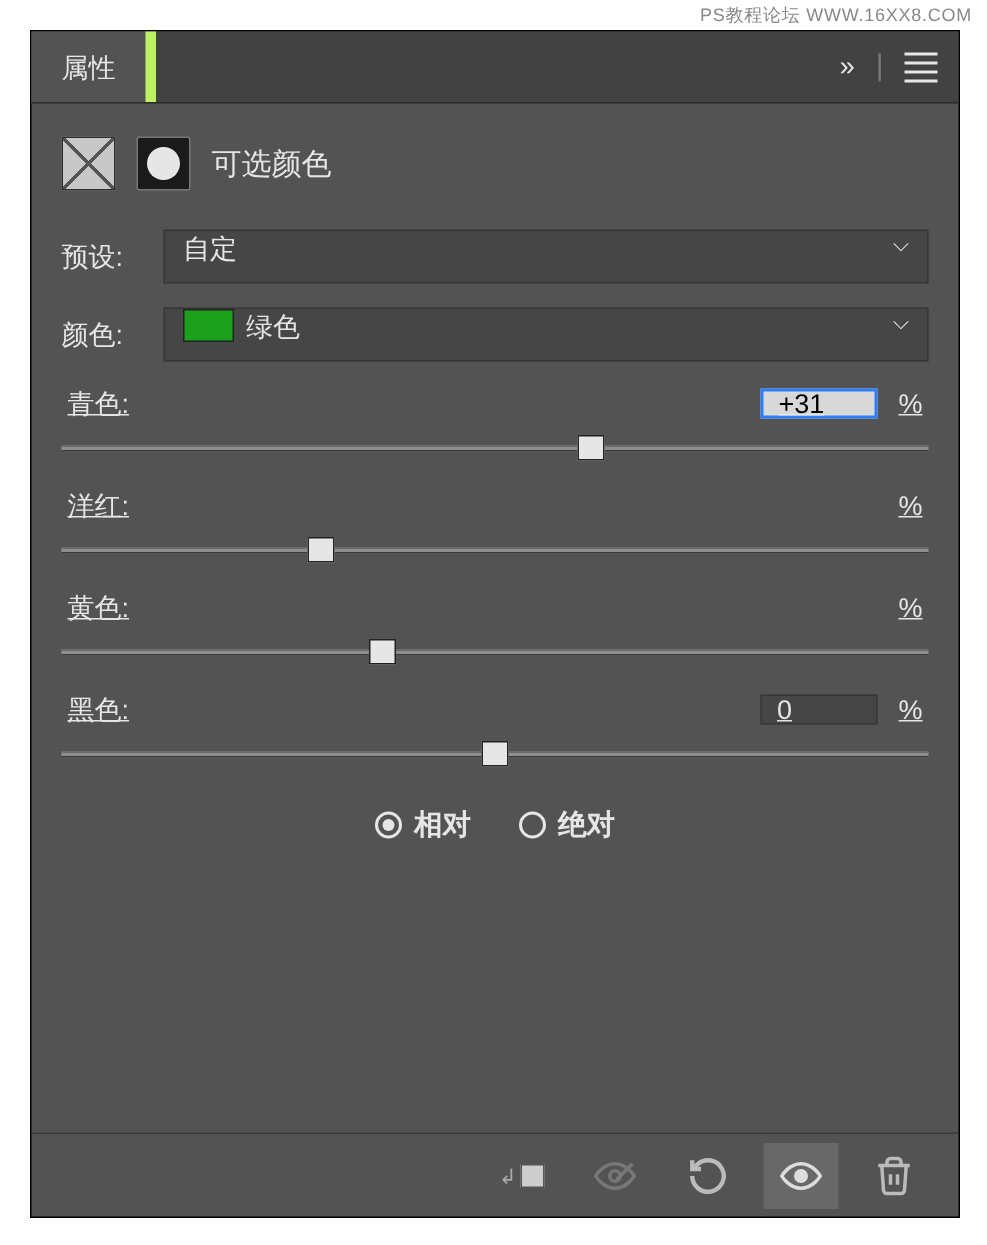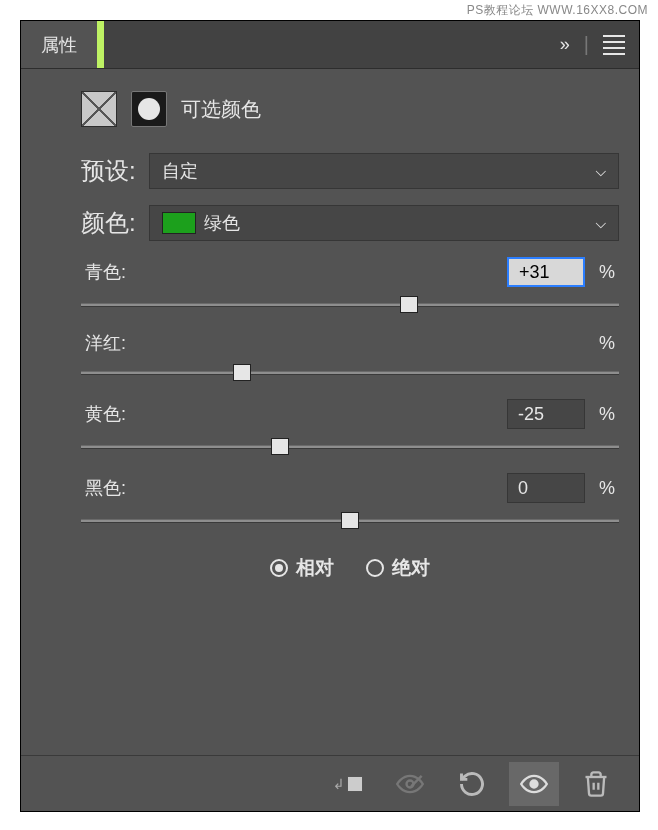--- a/index.html
+++ b/index.html
@@ -7,38 +7,38 @@
 .watermark { position: absolute; top: 2px; right: 10px; font-size: 12px; color: #888; font-family: Arial, sans-serif; letter-spacing: 0.5px; }
 .panel { position: absolute; top: 20px; left: 20px; width: 620px; height: 792px; background: #535353; border: 1px solid #000; display: flex; flex-direction: column; }
 .tabbar { height: 48px; background: #424242; display: flex; align-items: stretch; border-bottom: 1px solid #2d2d2d; }
 .tab { padding: 0 20px; display: flex; align-items: center; color: #e6e6e6; font-size: 18px; background: #535353; border-right: 7px solid #bef264; }
 .tabbar-spacer { flex: 1; }
 .tabbar-controls { display: flex; align-items: center; padding: 0 14px; gap: 14px; color: #e6e6e6; }
 .collapse-icon { font-size: 18px; color: #e6e6e6; }
 .sep { color: #777; font-size: 20px; }
 .menu-icon { display: flex; flex-direction: column; gap: 4px; width: 22px; }
 .menu-icon span { display: block; height: 2px; background: #e6e6e6; }
-.content { flex: 1; padding: 22px 20px 0 20px; color: #e6e6e6; font-size: 18px; margin-left: 40px; }
+.content { flex: 1; padding: 22px 20px 0 20px; color: #e6e6e6; font-size: 18px; }
 .header-row { display: flex; align-items: center; gap: 14px; margin-bottom: 26px; }
 .adj-icon { width: 36px; height: 36px; background: #c8c8c8; position: relative; border: 1px solid #2d2d2d; }
 .adj-icon::before { content: ""; position: absolute; left: 0; right: 0; top: 0; bottom: 0; background: linear-gradient(to bottom right, transparent 48%, #555 48%, #555 52%, transparent 52%), linear-gradient(to bottom left, transparent 48%, #555 48%, #555 52%, transparent 52%); }
 .mask-icon { width: 36px; height: 36px; background: #1a1a1a; border: 1px solid #777; border-radius: 2px; display: flex; align-items: center; justify-content: center; }
 .mask-icon span { width: 22px; height: 22px; background: #e6e6e6; border-radius: 50%; }
 .title-text { font-size: 20px; }
 .row { display: flex; align-items: center; margin-bottom: 16px; gap: 12px; }
-.row-label { width: 56px; font-size: 24px; }
-.dropdown { flex: 1; height: 36px; background: #464646; border: 1px solid #363636; display: flex; align-items: center; padding: 0 12px; position: relative; }
+.row-label { width: 56px; font-size: 18px; }
+.dropdown { flex: 1; height: 36px; background: #464646; border: 1px solid #363636; display: flex; align-items: flex-start; padding: 0 12px; position: relative; }
 .dropdown-chevron { position: absolute; right: 12px; font-size: 14px; color: #e6e6e6; }
 .color-swatch { width: 34px; height: 22px; background: #1ca01c; margin-right: 8px; border: 1px solid #222; }
 .sliders { margin-top: 8px; }
 .slider-block { margin-bottom: 10px; }
-.slider-top { display: flex; align-items: center; padding: 0 4px; }
+.slider-top { display: flex; align-items: center; padding: 0 4px; text-decoration: underline; }
 .slider-label { width: 78px; font-size: 18px; }
 .slider-spacer { flex: 1; }
-.slider-input { width: 78px; height: 30px; background: #464646; border: 1px solid #363636; color: #e6e6e6; font-size: 18px; text-align: left; padding: 0 10px; display: flex; align-items: center; }
+.slider-input { width: 78px; height: 20px; background: #464646; border: 1px solid #363636; color: #e6e6e6; font-size: 18px; text-align: left; padding: 0 10px; display: flex; align-items: center; }
 .slider-input.focused { background: #d8d8d8; color: #000; border: 2px solid #2b7eff; }
 .percent { margin-left: 14px; color: #e6e6e6; font-size: 18px; }
 .track { position: relative; height: 24px; margin-top: 10px; }
 .track-line { position: absolute; left: 0; right: 0; top: 6px; height: 4px; background: #8e8e8e; border-top: 1px solid #6a6a6a; border-bottom: 1px solid #3a3a3a; }
 .thumb { position: absolute; top: -1px; width: 18px; height: 17px; background: #e6e6e6; border: 1px solid #222; transform: translateX(-50%); }
 .thumb::after { content: ""; position: absolute; left: -1px; top: 15px; width: 0; height: 0; border-left: 9px solid transparent; border-right: 9px solid transparent; }
 .radios { display: flex; justify-content: center; gap: 32px; margin-top: 18px; font-weight: bold; }
 .radio { display: flex; align-items: center; gap: 8px; font-size: 19px; }
 .radio-btn { width: 18px; height: 18px; border-radius: 50%; border: 2px solid #e6e6e6; display: flex; align-items: center; justify-content: center; }
 .radio-btn.checked::after { content: ""; width: 8px; height: 8px; border-radius: 50%; background: #e6e6e6; }
@@ -122,21 +122,20 @@
         <div class="track">
           <div class="track-line"></div>
           <div class="thumb" style="left:30%"></div>
         </div>
       </div>
 
       <div class="slider-block">
         <div class="slider-top">
           <div class="slider-label">黄色:</div>
           <div class="slider-spacer"></div>
-          <div class="slider-input">-25</div>
           <div class="percent">%</div>
         </div>
         <div class="track">
           <div class="track-line"></div>
           <div class="thumb" style="left:37%"></div>
         </div>
       </div>
 
       <div class="slider-block">
         <div class="slider-top">

